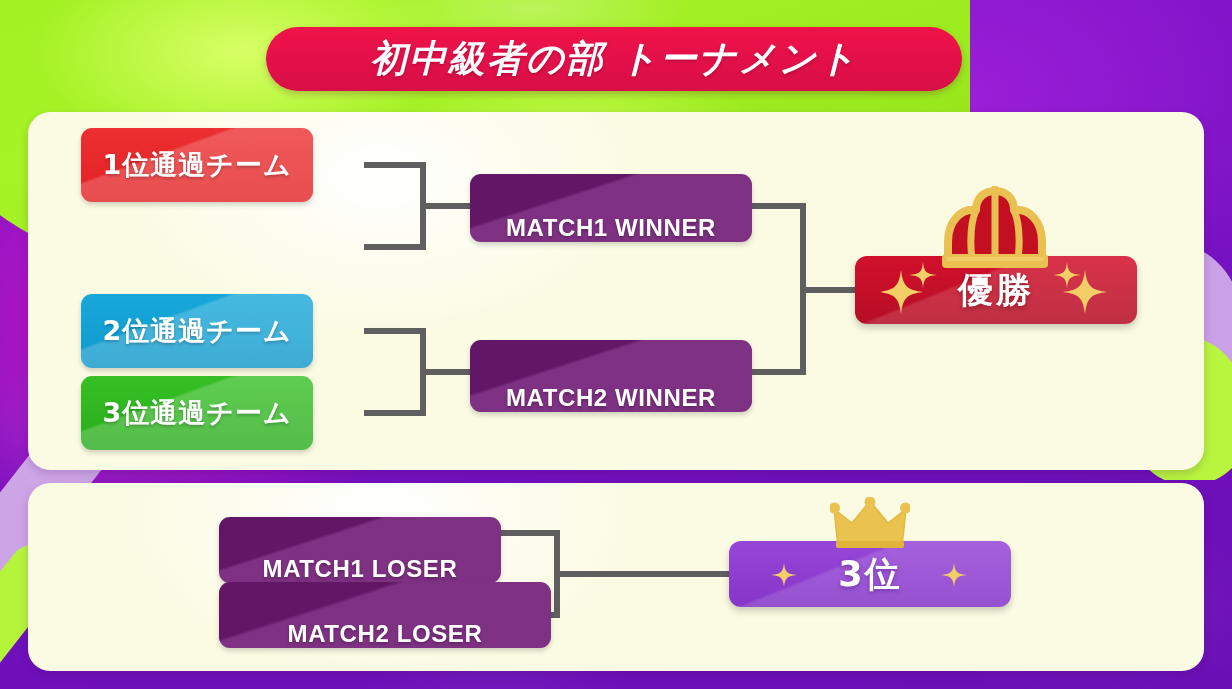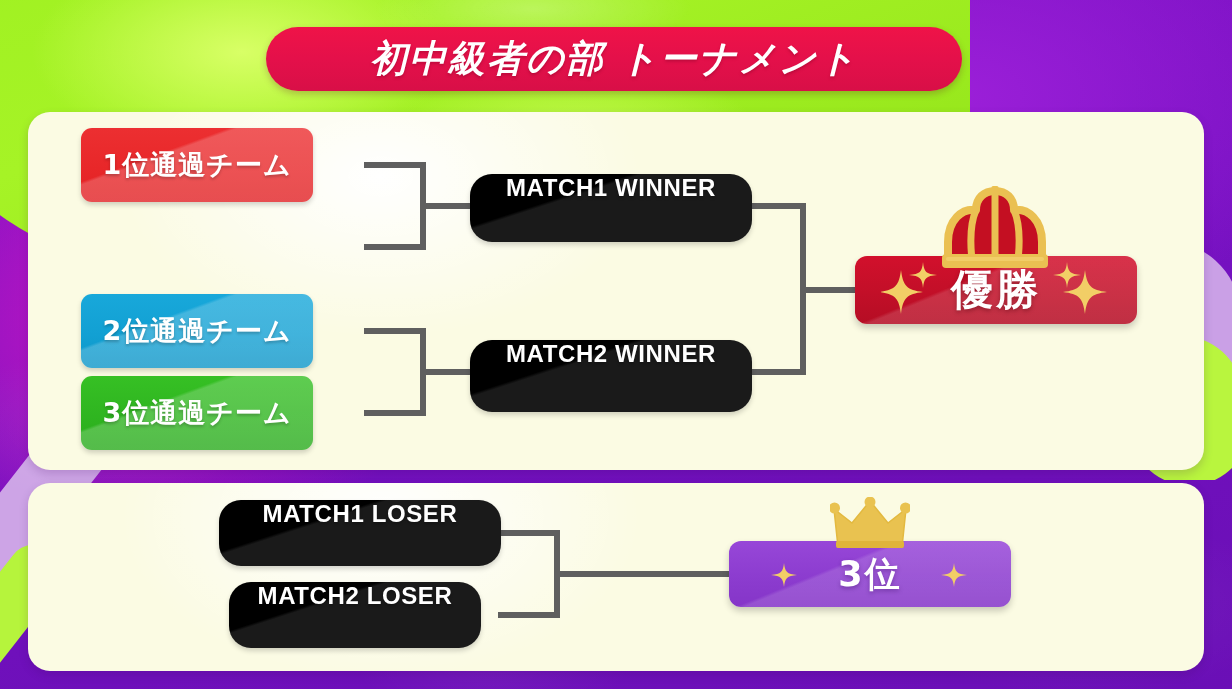--- a/index.html
+++ b/index.html
@@ -217,26 +217,26 @@
     font-weight: 700;
     letter-spacing: 1px;
     white-space: nowrap;
     text-shadow: 0 2px 3px rgba(0,0,0,.22);
     font-family: "DejaVu Sans", "Liberation Sans", sans-serif;
   }
 
   
   .gbox {
     position: absolute;
-    border-radius: 22px;
+    border-radius: 11px;
     display: flex;
-    align-items: flex-start;
+    align-items: flex-end;
     justify-content: center;
     z-index: 5;
-    background: #000000;
+    background: #701a75;
     box-shadow: 0 3px 5px rgba(0,0,0,.17);
     overflow: hidden;
   }
   .gbox::after {
     content: "";
     position: absolute;
     inset: 0;
     background: linear-gradient(162deg,
         rgba(0,0,0,.13) 0%,
         rgba(0,0,0,.13) 33%,
@@ -284,21 +284,21 @@
     font-weight: 700;
     white-space: nowrap;
     font-family: "DejaVu Sans", "Liberation Sans", sans-serif;
   }
 
   .prize-champ {
     left: 855px; top: 256px;
     width: 282px; height: 68px;
     background: linear-gradient(180deg, #d2102c 0%, #c20f28 55%, #b50d24 100%);
   }
-  .prize-champ .plabel { font-size: 42px; letter-spacing: 3px; text-shadow: 0 2px 4px rgba(70,0,10,.4); }
+  .prize-champ .plabel { font-size: 35px; letter-spacing: 3px; text-shadow: 0 2px 4px rgba(70,0,10,.4); }
 
   .prize-third {
     left: 729px; top: 541px;
     width: 282px; height: 66px;
     background: linear-gradient(180deg, #9747d8 0%, #8c3ccf 55%, #8535c8 100%);
   }
   .prize-third .plabel { font-size: 35px; letter-spacing: 2px; text-shadow: 0 2px 4px rgba(50,0,90,.35); }
 
   .spark {
     position: absolute;
@@ -387,25 +387,25 @@
   </div>
 
   <div class="gbox" style="left:470px; top:174px; width:282px; height:68px;">
     <span>MATCH1 WINNER</span>
   </div>
 
   <div class="gbox" style="left:470px; top:340px; width:282px; height:72px;">
     <span>MATCH2 WINNER</span>
   </div>
 
-  <div class="gbox" style="left:219px; top:500px; width:282px; height:66px;">
+  <div class="gbox" style="left:219px; top:517px; width:282px; height:66px;">
     <span>MATCH1 LOSER</span>
   </div>
 
-  <div class="gbox" style="left:229px; top:582px; width:252px; height:66px;">
+  <div class="gbox" style="left:219px; top:582px; width:332px; height:66px;">
     <span>MATCH2 LOSER</span>
   </div>
 
   <div class="crown-royal">
     <svg width="118" height="82" viewBox="0 0 118 82">
 
       <rect x="55.5" y="0" width="7" height="20" rx="1.5" fill="#ecc24f"></rect>
       <rect x="48" y="6" width="22" height="6.5" rx="1.5" fill="#ecc24f"></rect>
 
       <path d="M12 74 L12 56 C12 34 26 22 40 24 C40 12 48 5 59 5 C70 5 78 12 78 24

